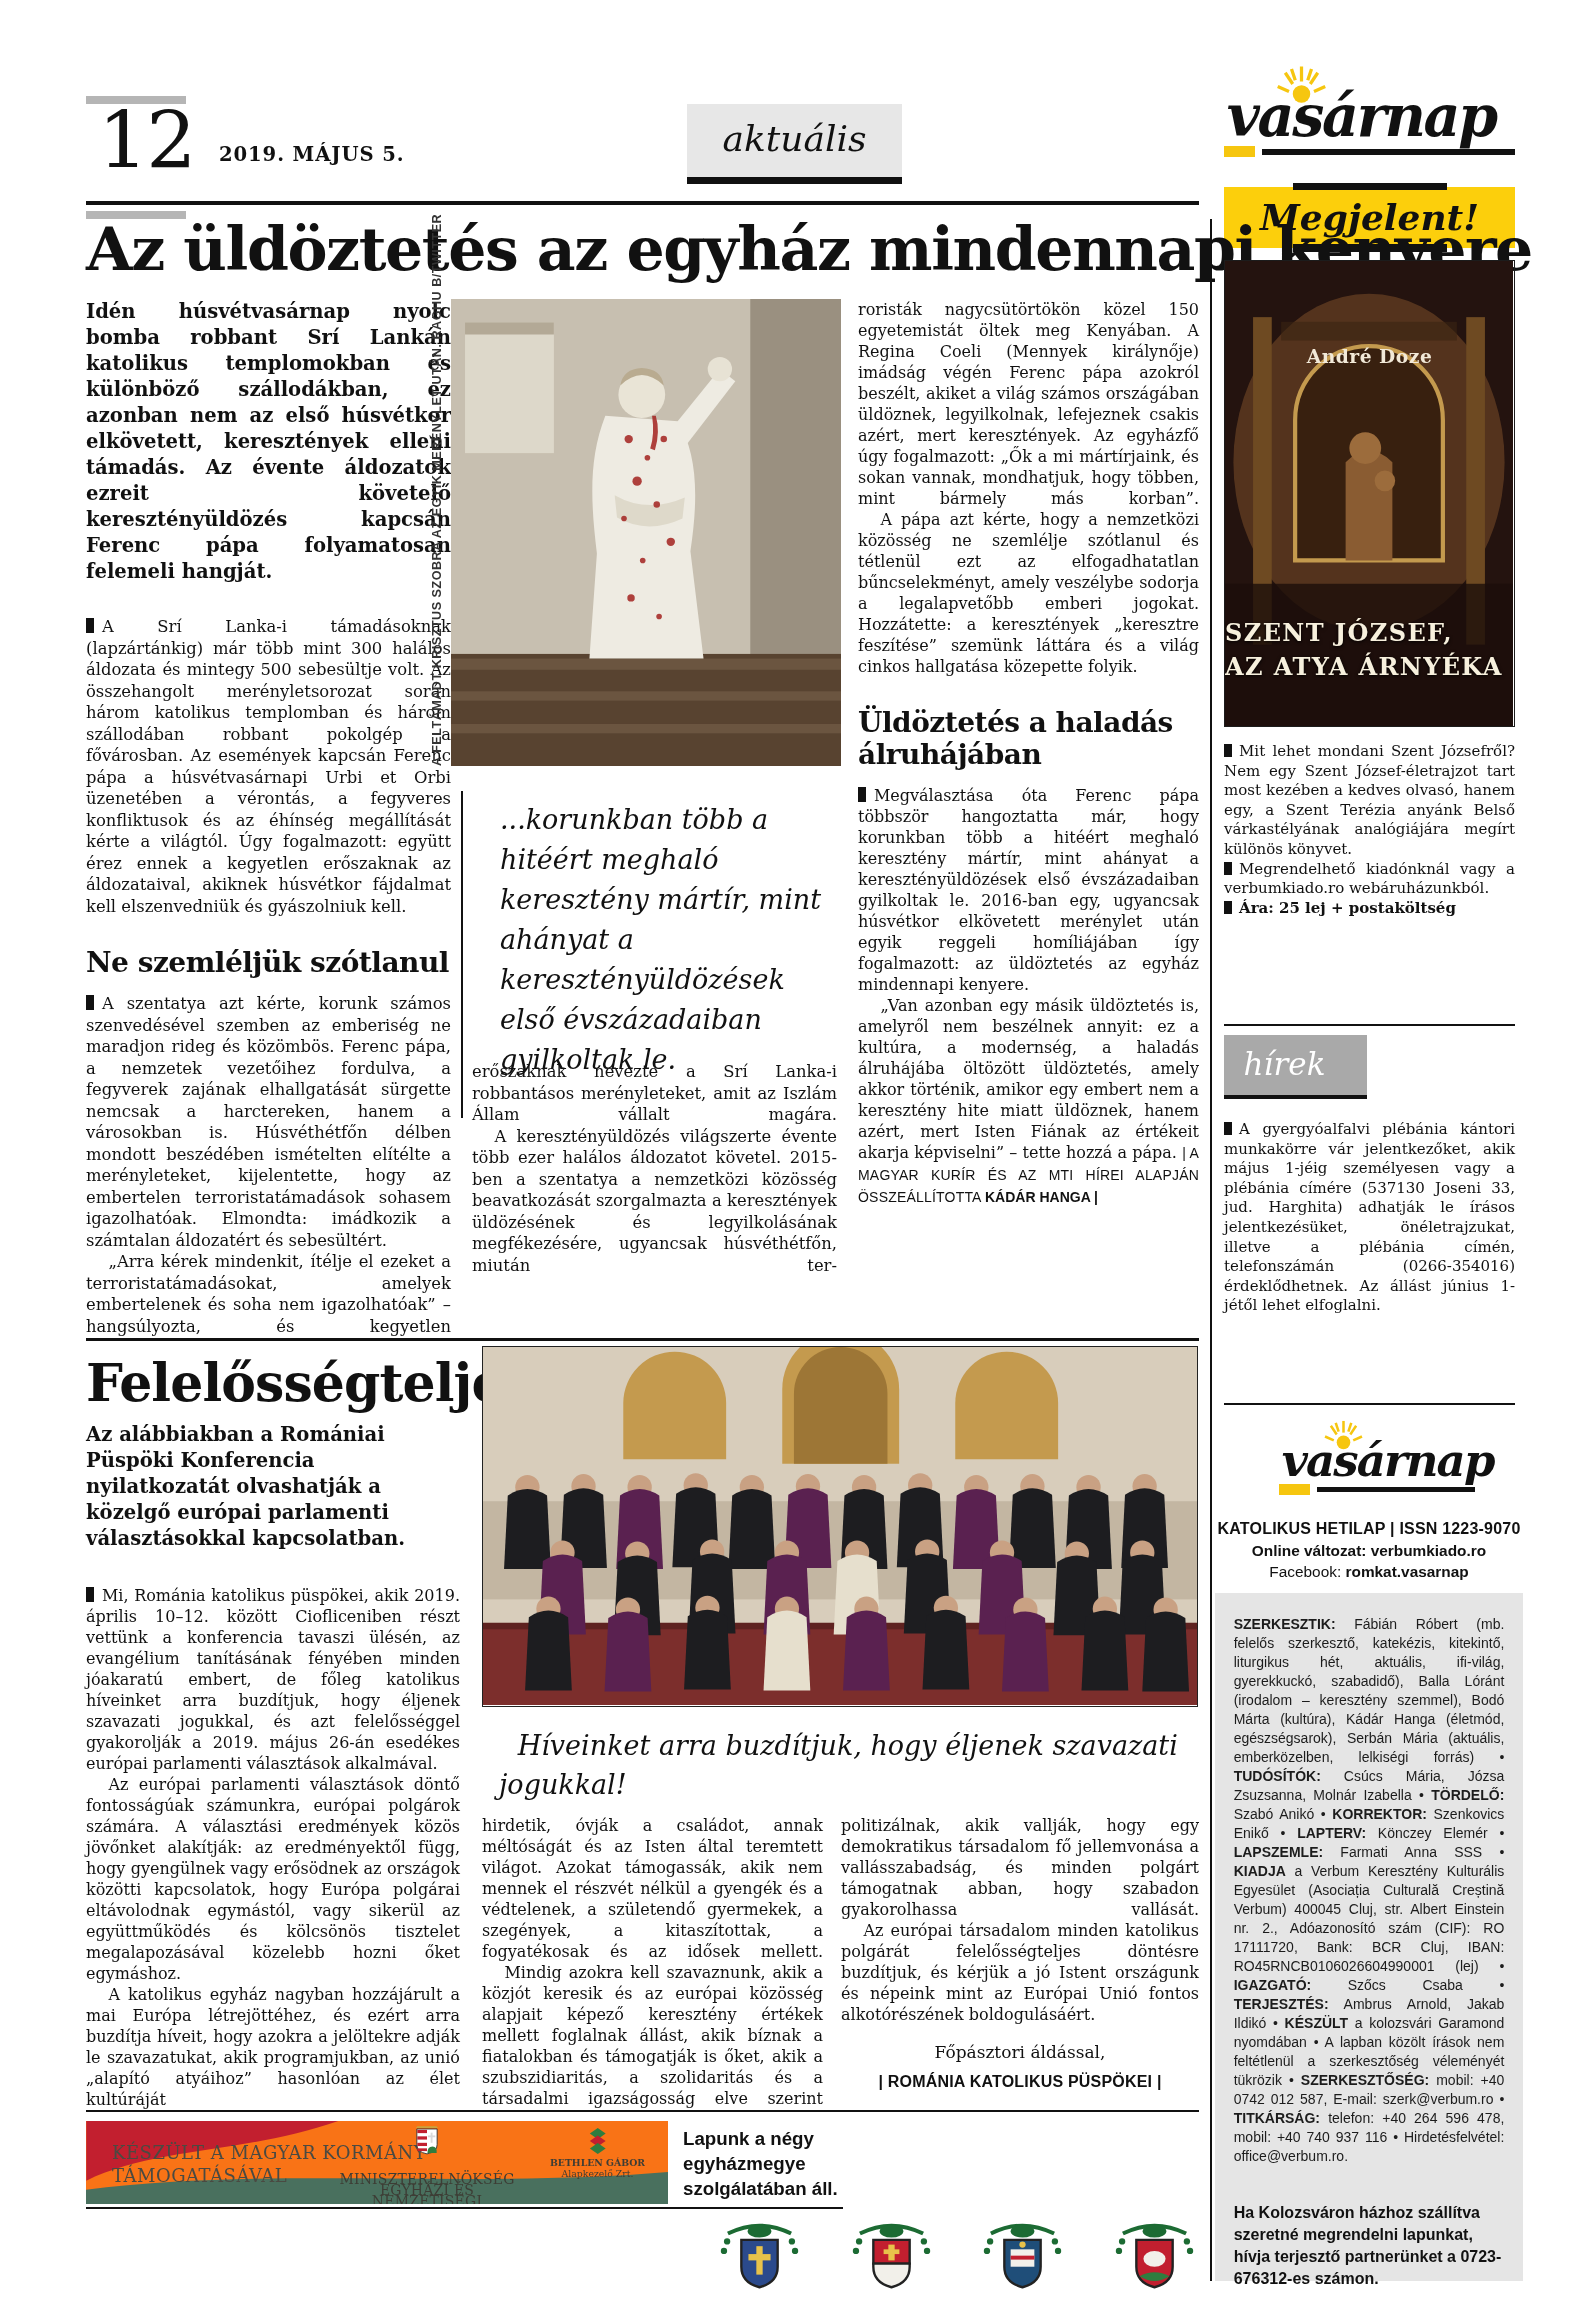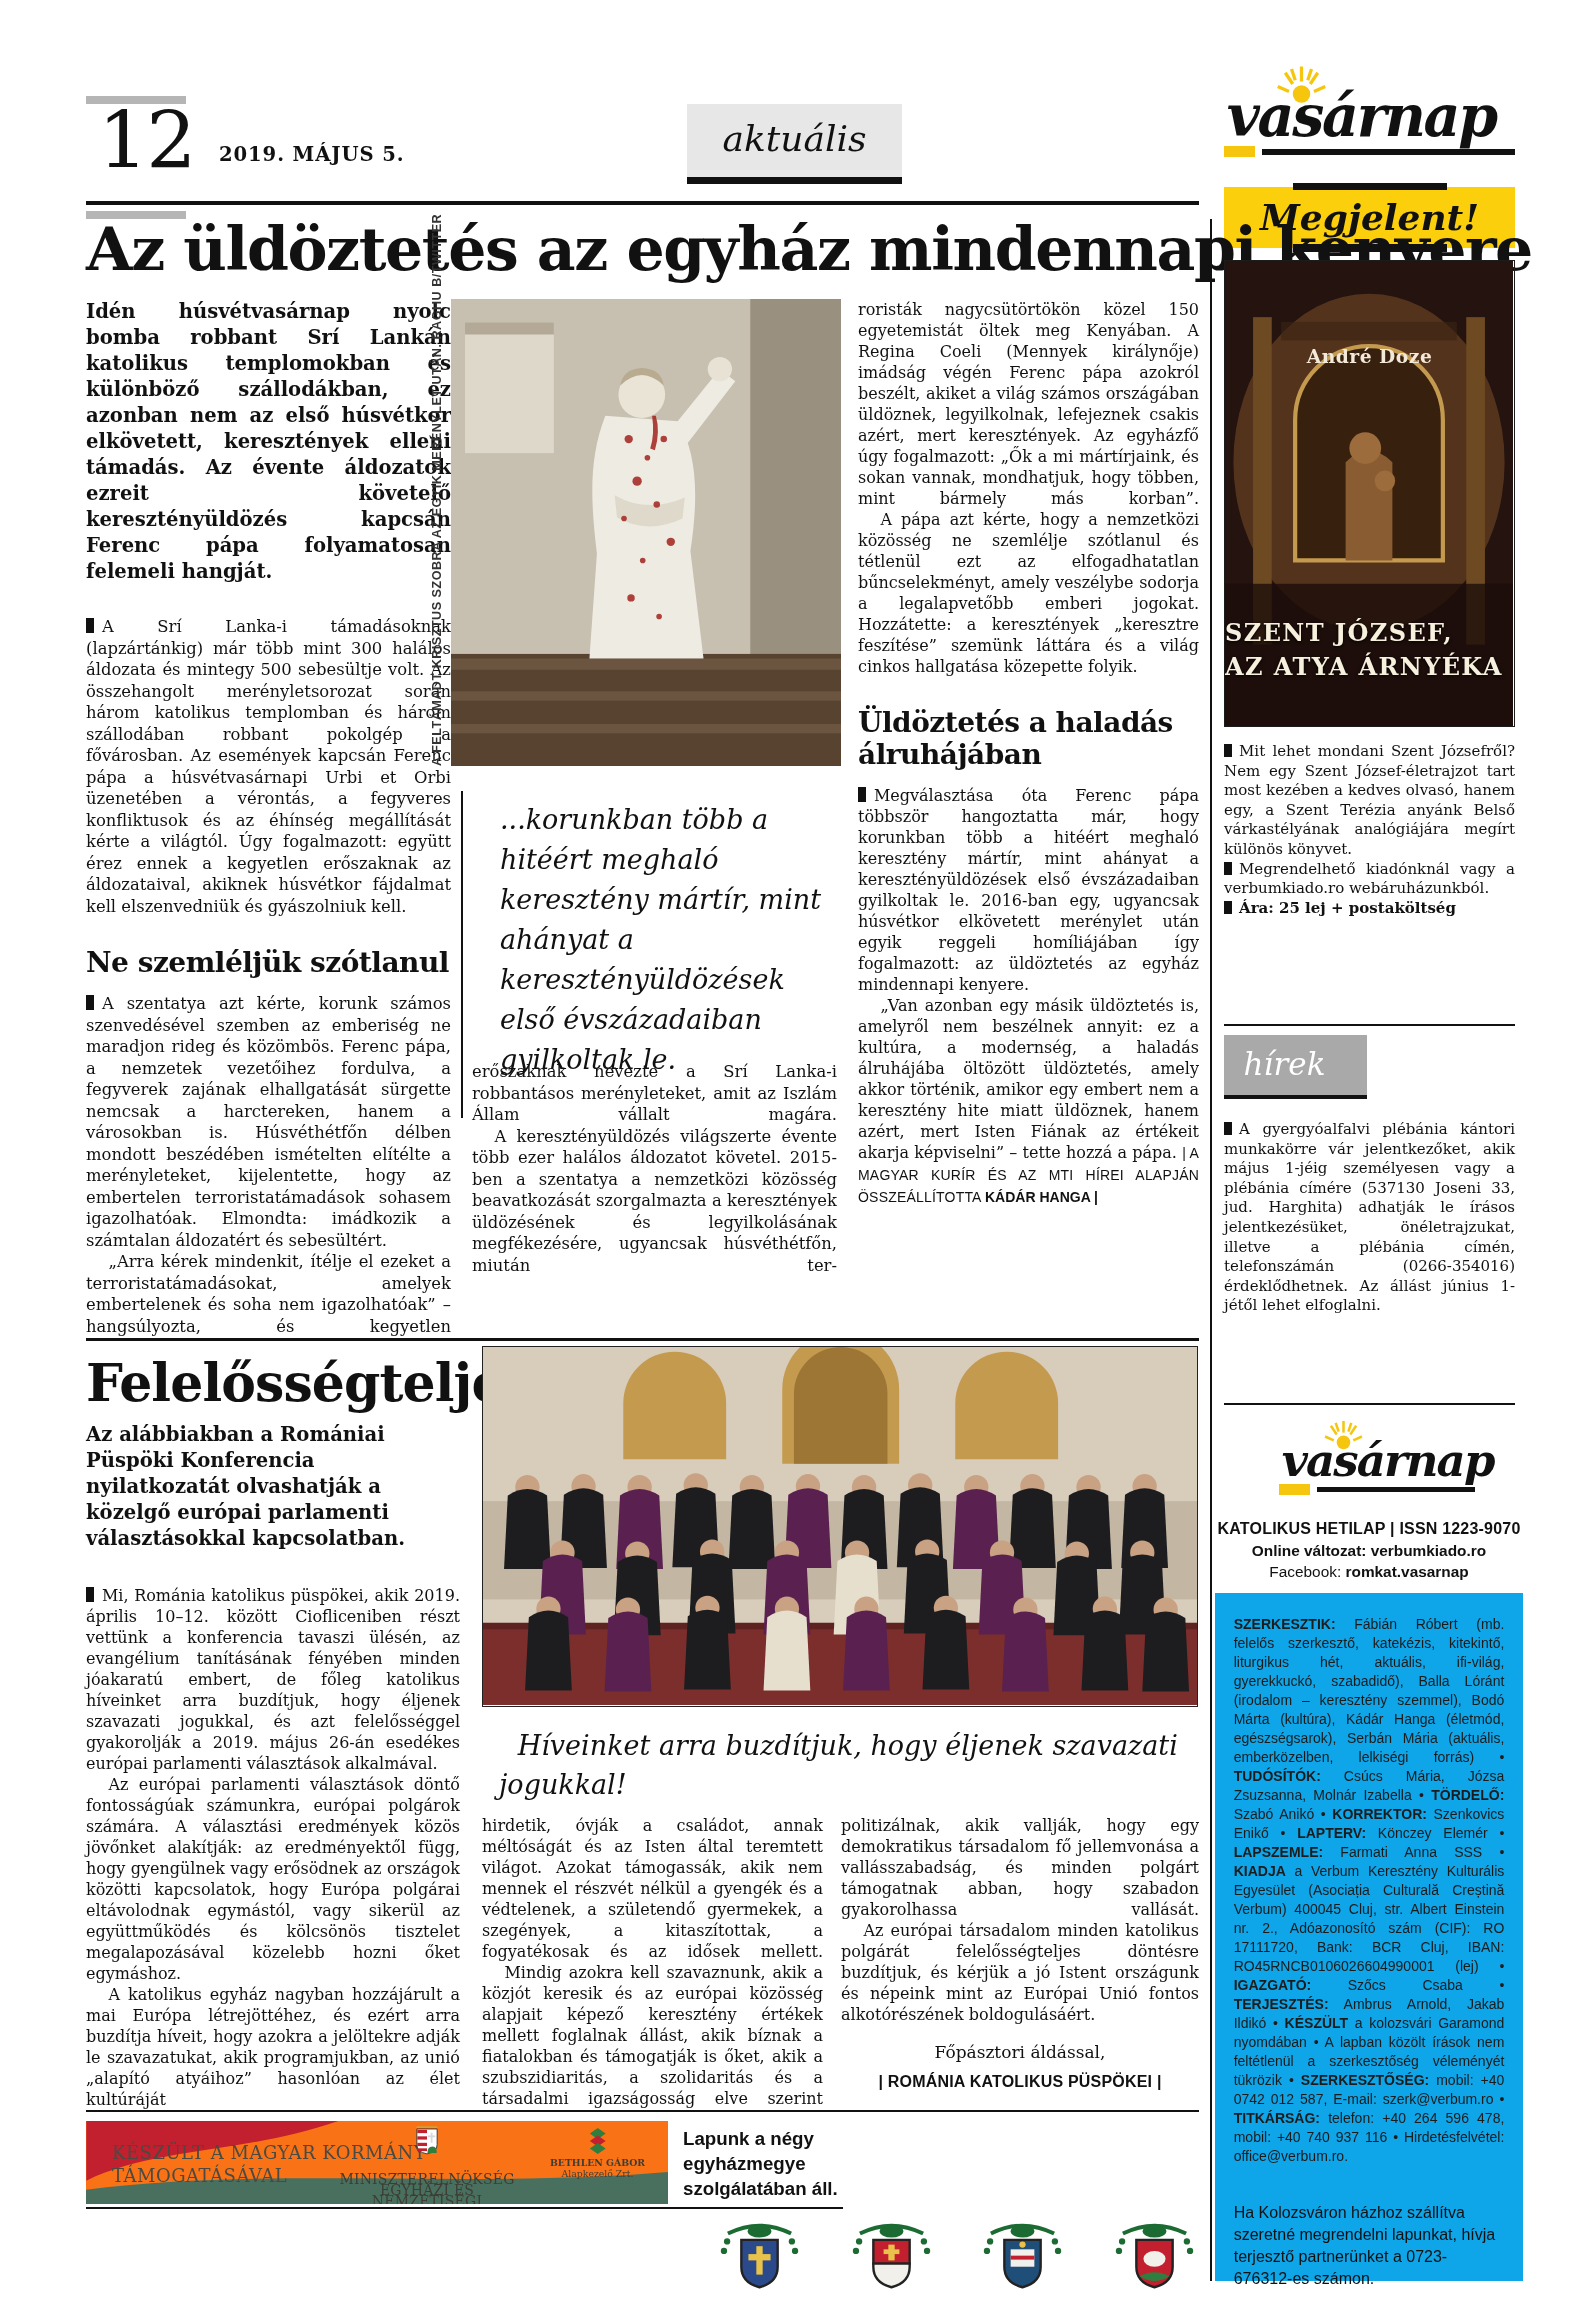--- a/index.html
+++ b/index.html
@@ -77,26 +77,26 @@
   #sb-hirek-text{left:1224px;top:1120px;width:291px}
   #sb-rule2{left:1224px;top:1403px;width:291px;height:2.3px}
   #sb-logo{left:1279px;top:1436px;width:196px}
   #sb-logo .logo-text{font-size:45px;letter-spacing:-1.9px}
   #sb-mh{left:1215px;top:1520px;width:308px;text-align:center;
       font-family:"Liberation Sans",sans-serif}
   #sb-mh .l1{font-size:16px;font-weight:bold;letter-spacing:0.2px}
   #sb-mh .l2{font-size:15.4px;font-weight:bold;margin-top:3.7px}
   #sb-mh .l3{font-size:15.4px;margin-top:3.7px}
   #sb-mh .l3 b{font-weight:bold}
-  #sb-gray{left:1215px;top:1593px;width:308px;height:688px;background:#0ea5e9;
+  #sb-gray{left:1215px;top:1593px;width:308px;height:688px;background:#e5e5e5;
       padding:22.4px 18.7px 18.7px}
   #masthead-credits{font-family:"Liberation Sans",sans-serif;font-size:14px;
       line-height:19px;text-align:justify;color:#1c1c1c}
   #masthead-credits b{font-weight:bold}
-  #subscribe{font-family:"Liberation Sans",sans-serif;font-weight:normal;font-size:16px;
+  #subscribe{font-family:"Liberation Sans",sans-serif;font-weight:bold;font-size:16px;
       line-height:22px;margin-top:36px;color:#111}
   
   #a2-rule{left:86px;top:1338px;width:1113px;height:3.3px}
   #a2-title{left:86px;top:1352px;width:561px;font-weight:bold;font-size:52px;
       letter-spacing:-0.9px;white-space:nowrap}
   #a2-col1{left:86px;top:1422px;width:374px}
   #a2-col1 .lead{font-size:19.6px;line-height:26px;margin-bottom:33px}
   #a2-col1 .bodycol2{font-size:16px;line-height:21px}
   .bodycol2{text-align:justify}
   #a2-photo{left:482px;top:1346px;width:716px;height:361px;border:1.4px solid #222}

